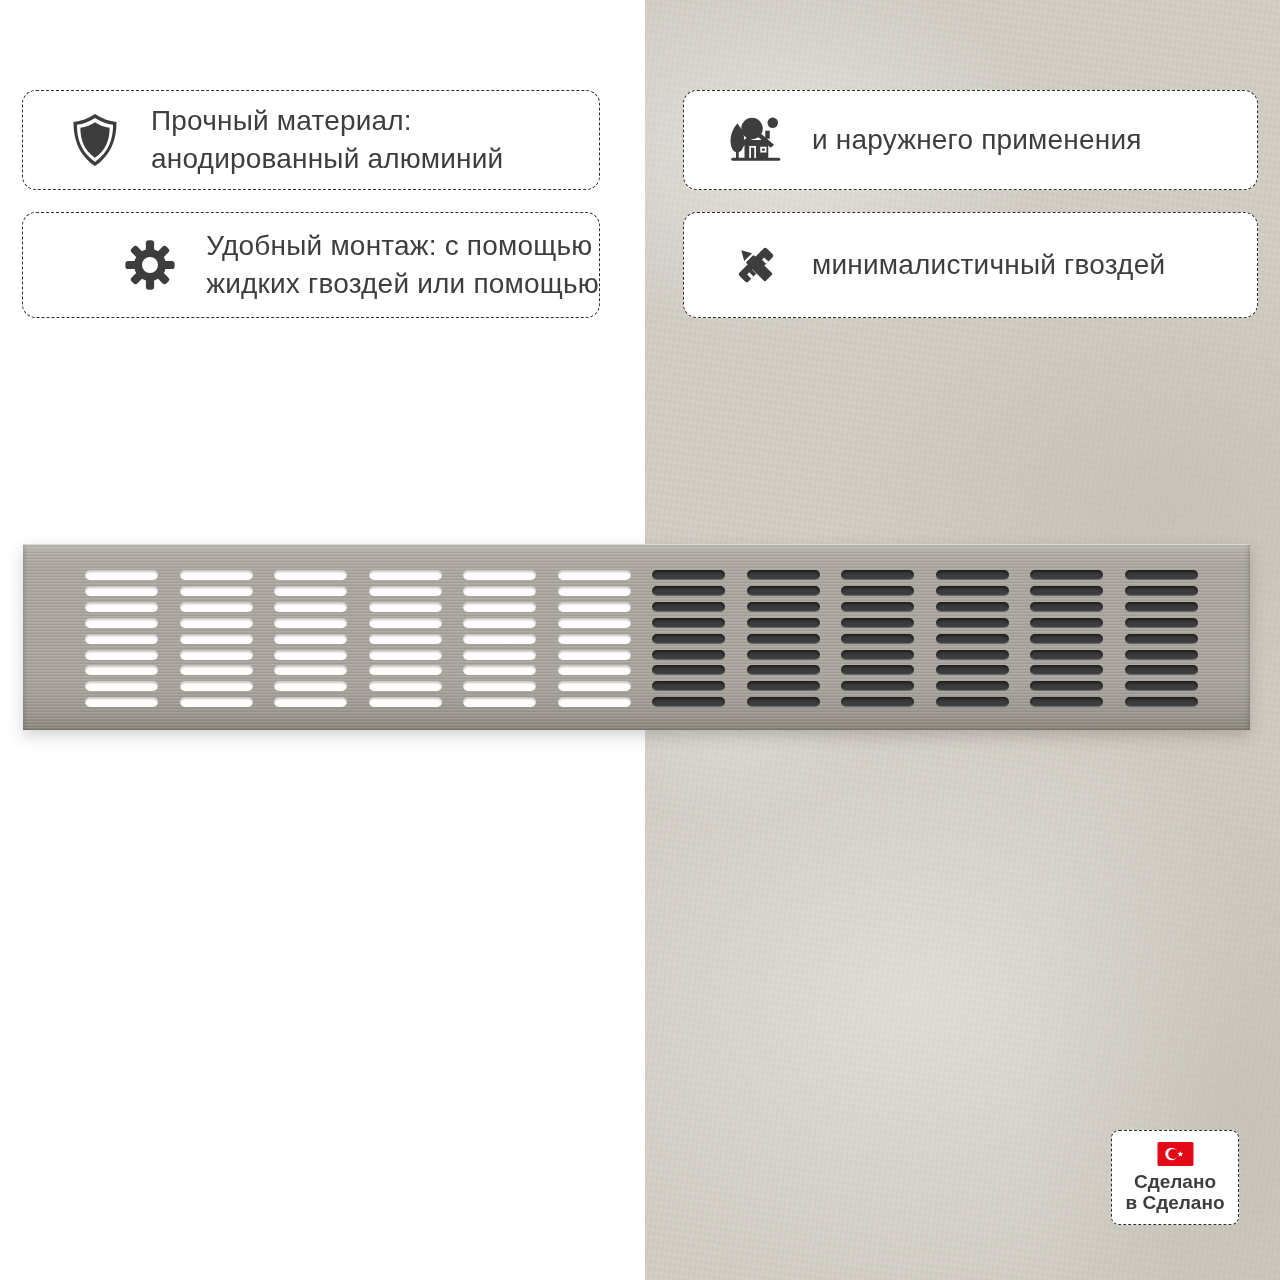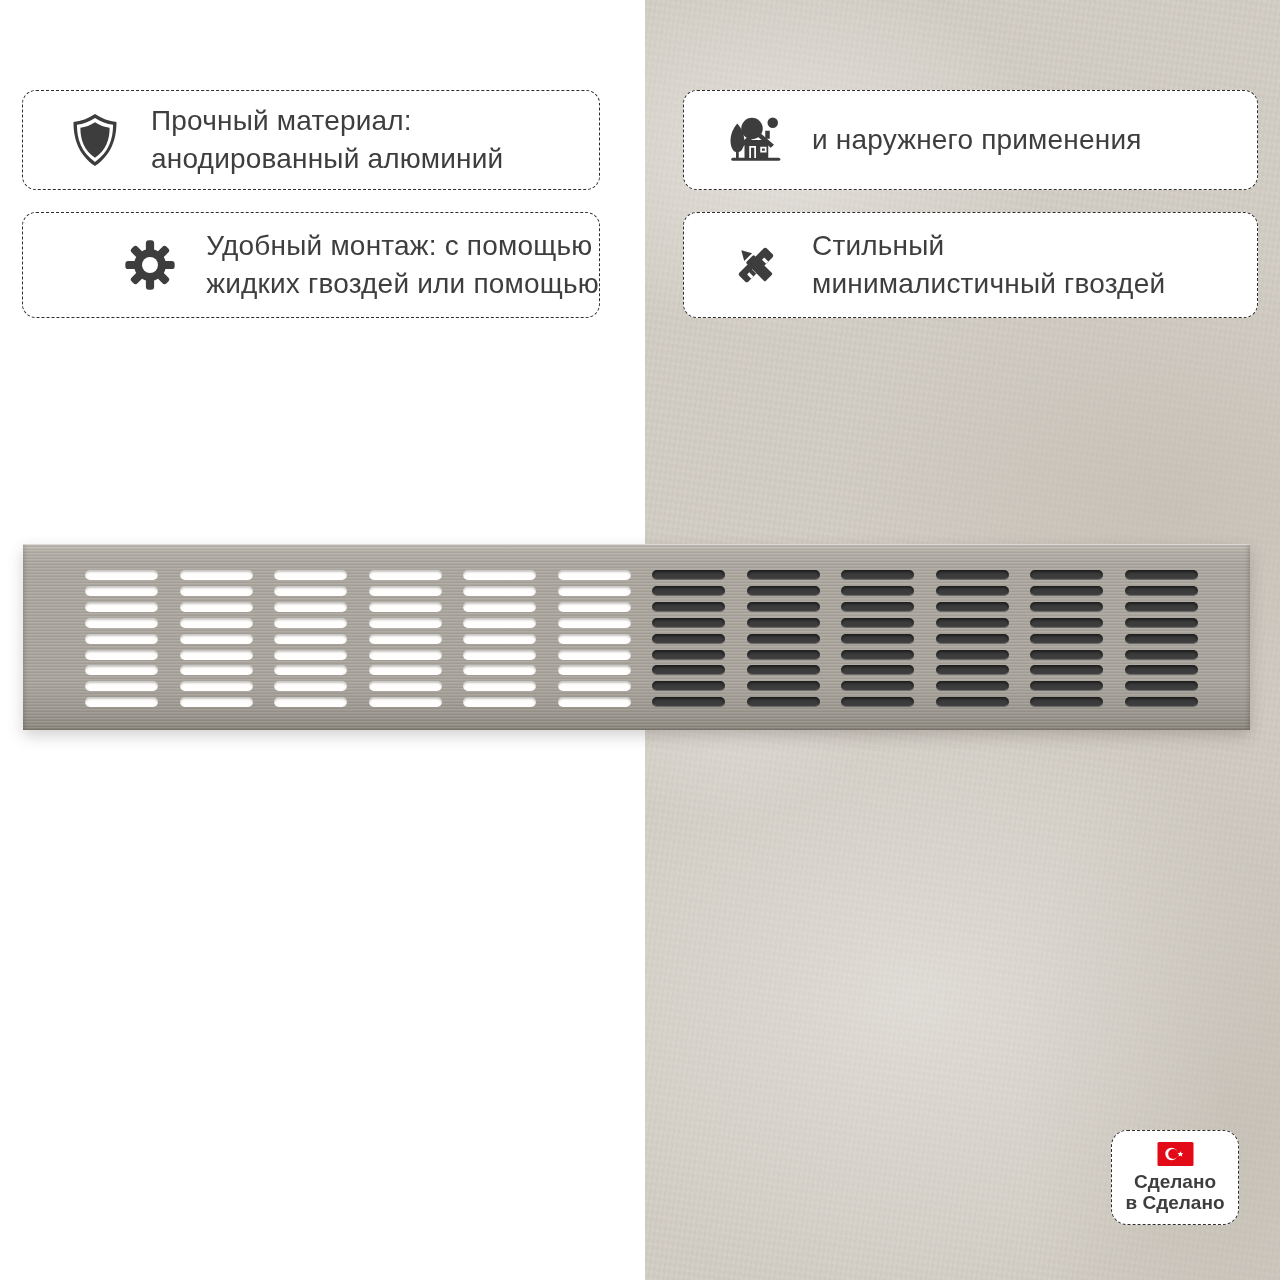--- a/index.html
+++ b/index.html
@@ -48,21 +48,21 @@
       inset -2px 0 4px rgba(0,0,0,.15),
       0 6px 14px rgba(60,55,48,.22);
   }
   .slot{position:absolute;width:73px;height:10px;border-radius:5px;}
   .slot.white{background:#fffefd;box-shadow:inset 0 2px 2px rgba(0,0,0,.22);}
   .slot.dark{background:#3c3c3c;box-shadow:inset 0 2px 3px rgba(0,0,0,.55), inset 0 -1px 1px rgba(255,255,255,.28);}
 
   
   .badge{
     position:absolute;left:1111px;top:1130px;width:128px;height:95px;
-    background:#fff;border:1.5px dashed #2e2e2e;border-radius:16px;box-sizing:border-box;
+    background:#fff;border:1.5px dashed #2e2e2e;border-radius:8px;box-sizing:border-box;
     display:flex;flex-direction:column;align-items:center;
   }
   .badge .flag{margin-top:11px;width:39px;height:24px;}
   .badge .btxt{margin-top:5px;text-align:center;color:#3e3e3e;font-size:19px;line-height:21px;font-weight:bold;}
   .badge .btxt span{display:block;}
 </style>
 </head>
 <body>
 
 <div class="canvas">
@@ -139,21 +139,20 @@
           <rect x="12.4" y="12.2" width="1.3" height="2.4" fill="#ffffff"></rect>
           <rect x="15.3" y="12.2" width="1.3" height="2.4" fill="#ffffff"></rect>
         </g>
         <g transform="rotate(45 12 12)">
           <path d="M3.4 12 L7.4 9.7 L7.4 14.3 Z" fill="#3d3d3d"></path>
           <rect x="8.3" y="9.7" width="11.2" height="4.6" rx="0.6" fill="#3d3d3d"></rect>
         </g>
       </svg>
     </span>
     <div class="txt">
-      <span>Стильный</span>
       <span>минималистичный гвоздей</span>
     </div>
   </div>
 
   <div class="grille">
       <div class="slot white" style="left: 62px; top: 26px;"></div>
       <div class="slot white" style="left: 62px; top: 41.9px;"></div>
       <div class="slot white" style="left: 62px; top: 57.8px;"></div>
       <div class="slot white" style="left: 62px; top: 73.7px;"></div>
       <div class="slot white" style="left: 62px; top: 89.6px;"></div>

